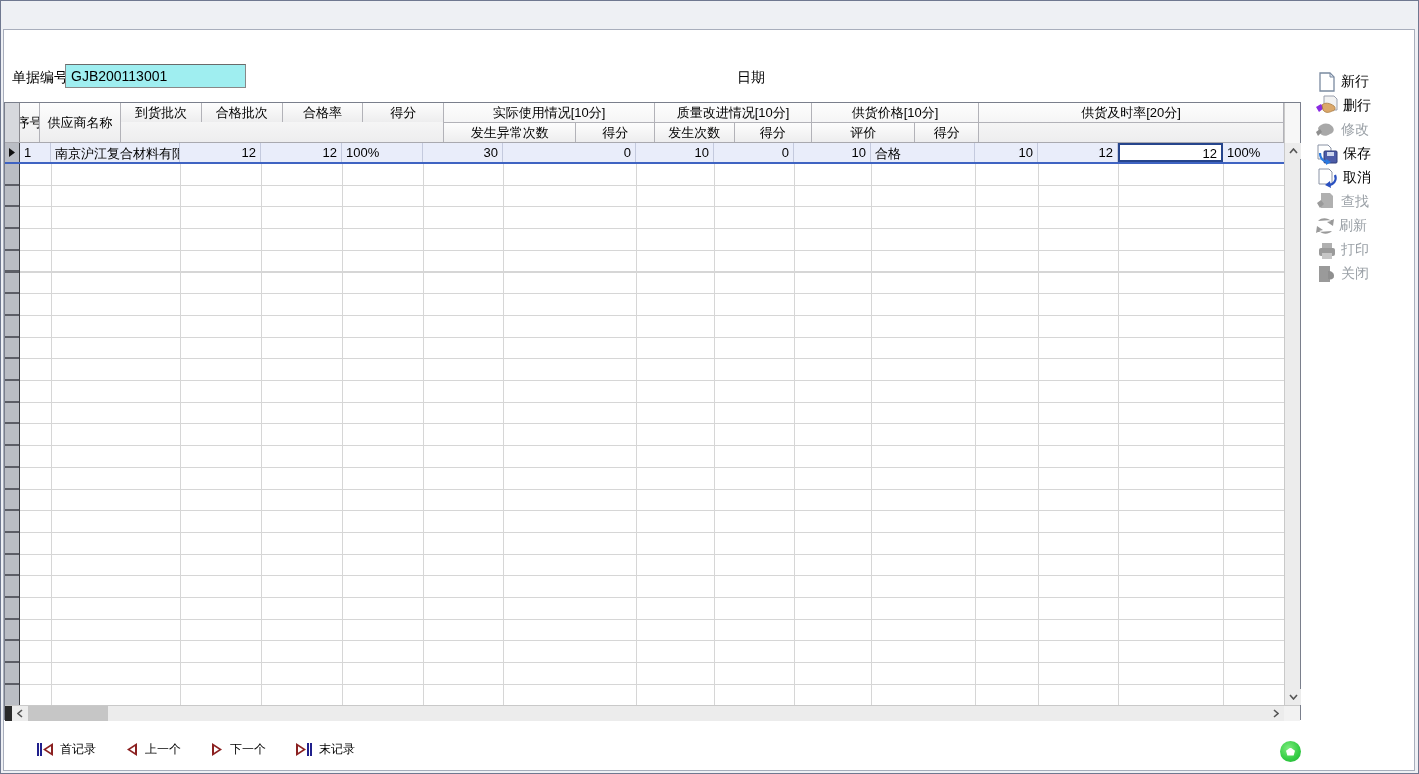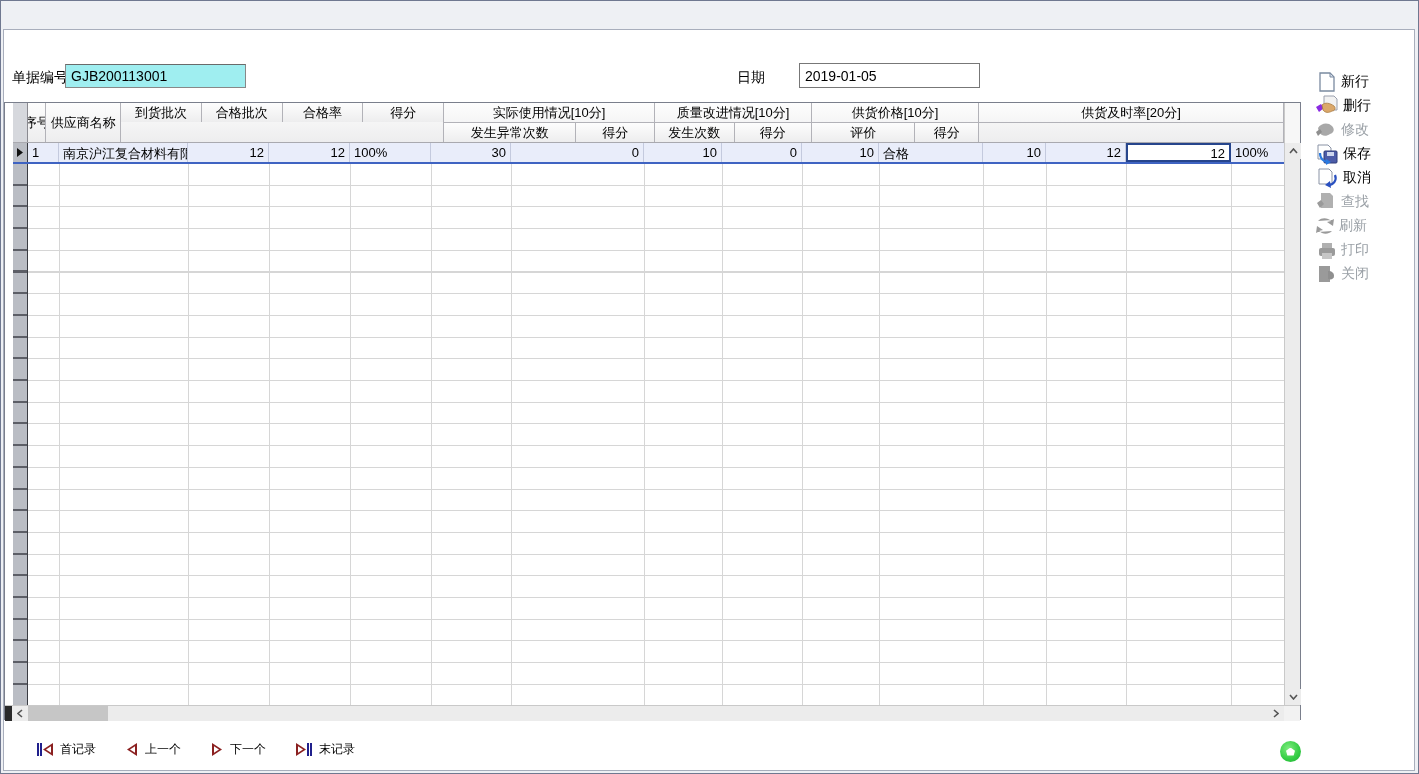--- a/index.html
+++ b/index.html
@@ -32,21 +32,21 @@
   .form-label { position:absolute; font-size:14px; }
   .lbl-doc { left:8px; top:39px; }
   .input-doc { position:absolute; left:61px; top:34px; width:181px; height:24px; background:#9feef0;
     border:1px solid #888; border-top-color:#6a6a6a; padding:0 5px; font-size:14px; font-family:inherit; color:#000; }
   .lbl-date { left:733px; top:39px; }
   .input-date { position:absolute; left:795px; top:33px; width:181px; height:25px; background:#fff;
     border:1px solid #777; padding:0 5px; font-size:14px; font-family:inherit; color:#000; }
 
   
   .grid { position:absolute; left:0px; top:72px; width:1297px; height:618px; border:1px solid #7a7f8c; background:#fff; }
-  .grid-top { display:flex; height:602px;padding-left:8px; }
+  .grid-top { display:flex; height:602px; }
   .canvas-col { width:1279px; overflow:hidden; display:flex; flex-direction:column; }
 
   .hdr { display:flex; height:40px; background:linear-gradient(#fdfdfd,#ededee); border-bottom:1px solid #a9a9af; flex:none; }
   .hcell { border-right:1px solid #b2b2b8; display:flex; align-items:center; justify-content:center;
     white-space:nowrap; overflow:hidden; background:linear-gradient(#fdfdfd,#ededee); }
   .hdr-ind { width:15px; border-right:1px solid #8a8a90; background:#d6d8dd; flex:none; }
   .hgroup { display:flex; flex-direction:column; flex:none; border-right:1px solid #b2b2b8; }
   .glabel { height:20px; display:flex; align-items:center; justify-content:center; border-bottom:1px solid #b2b2b8;
     white-space:nowrap; overflow:hidden; }
   .gcols { display:flex; height:19px; }
@@ -96,21 +96,20 @@
 <body>
 
 <div class="window">
 
 
   <div class="content">
 
     <div class="form-label lbl-doc">单据编号</div>
     <input class="input-doc" value="GJB200113001" style="">
     <div class="form-label lbl-date">日期</div>
-    <input class="input-date" value="2019-01-05" style="">
 
     <div class="grid">
       <div class="grid-top">
         <div class="canvas-col">
 
           <div class="hdr">
             <div class="hdr-ind"></div>
             <div class="hcell" style="width:31px">序号</div>
             <div class="hcell" style="width:129px">供应商名称</div>
 

